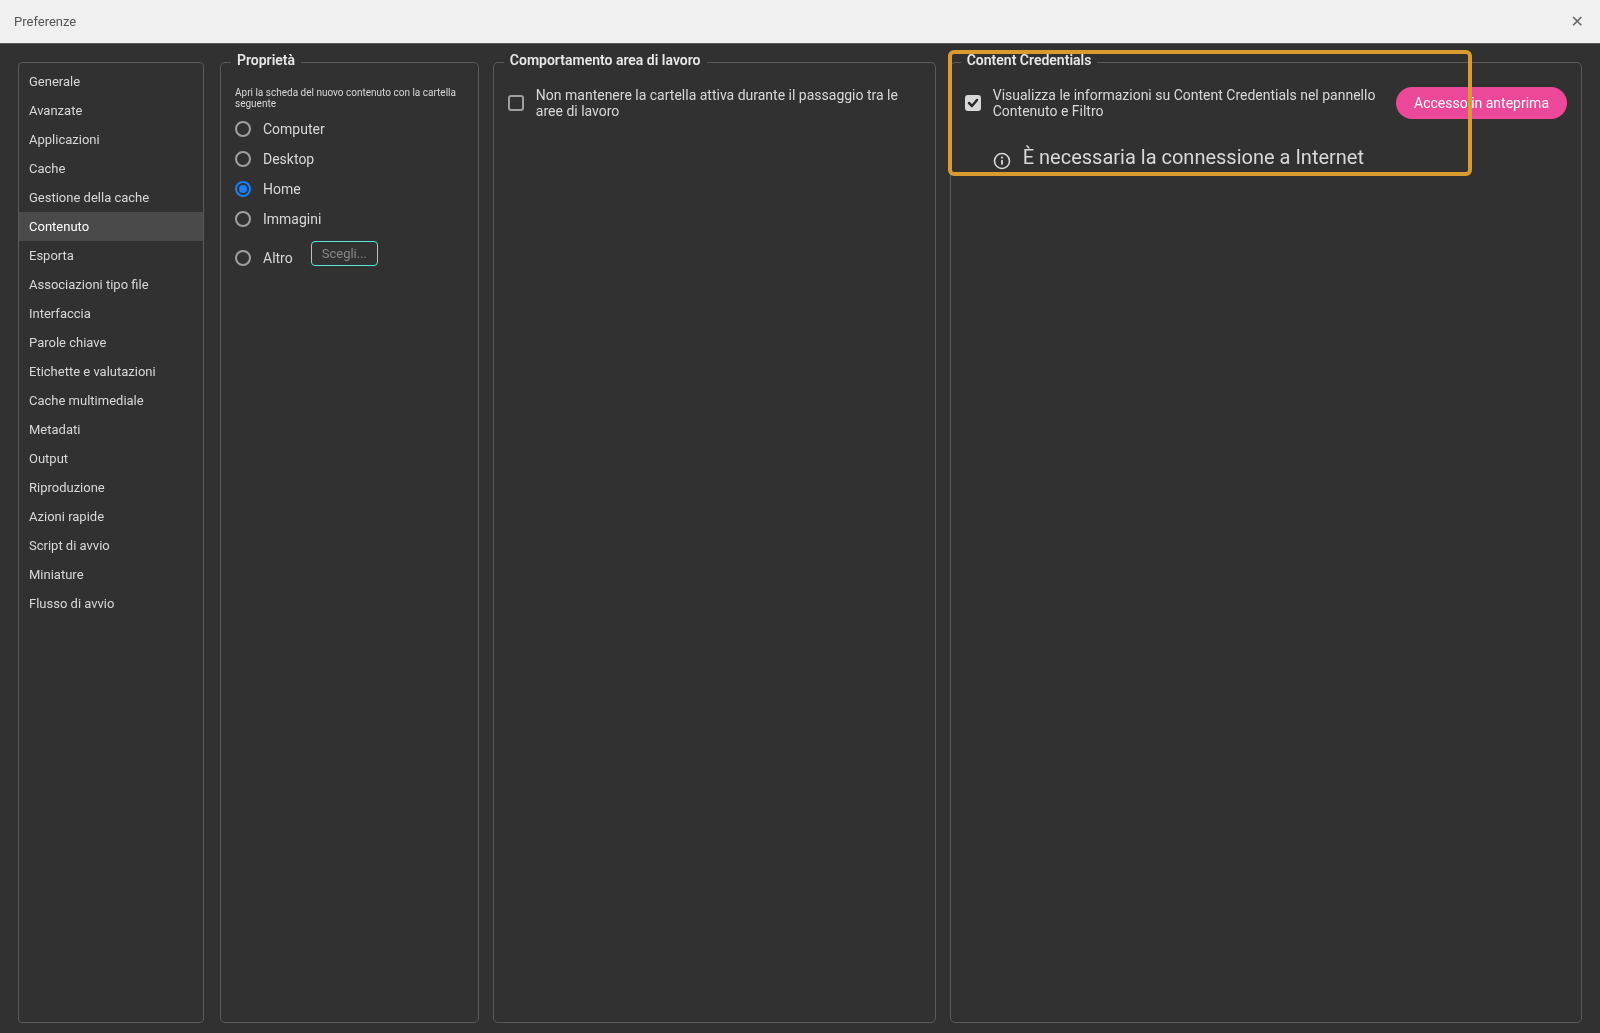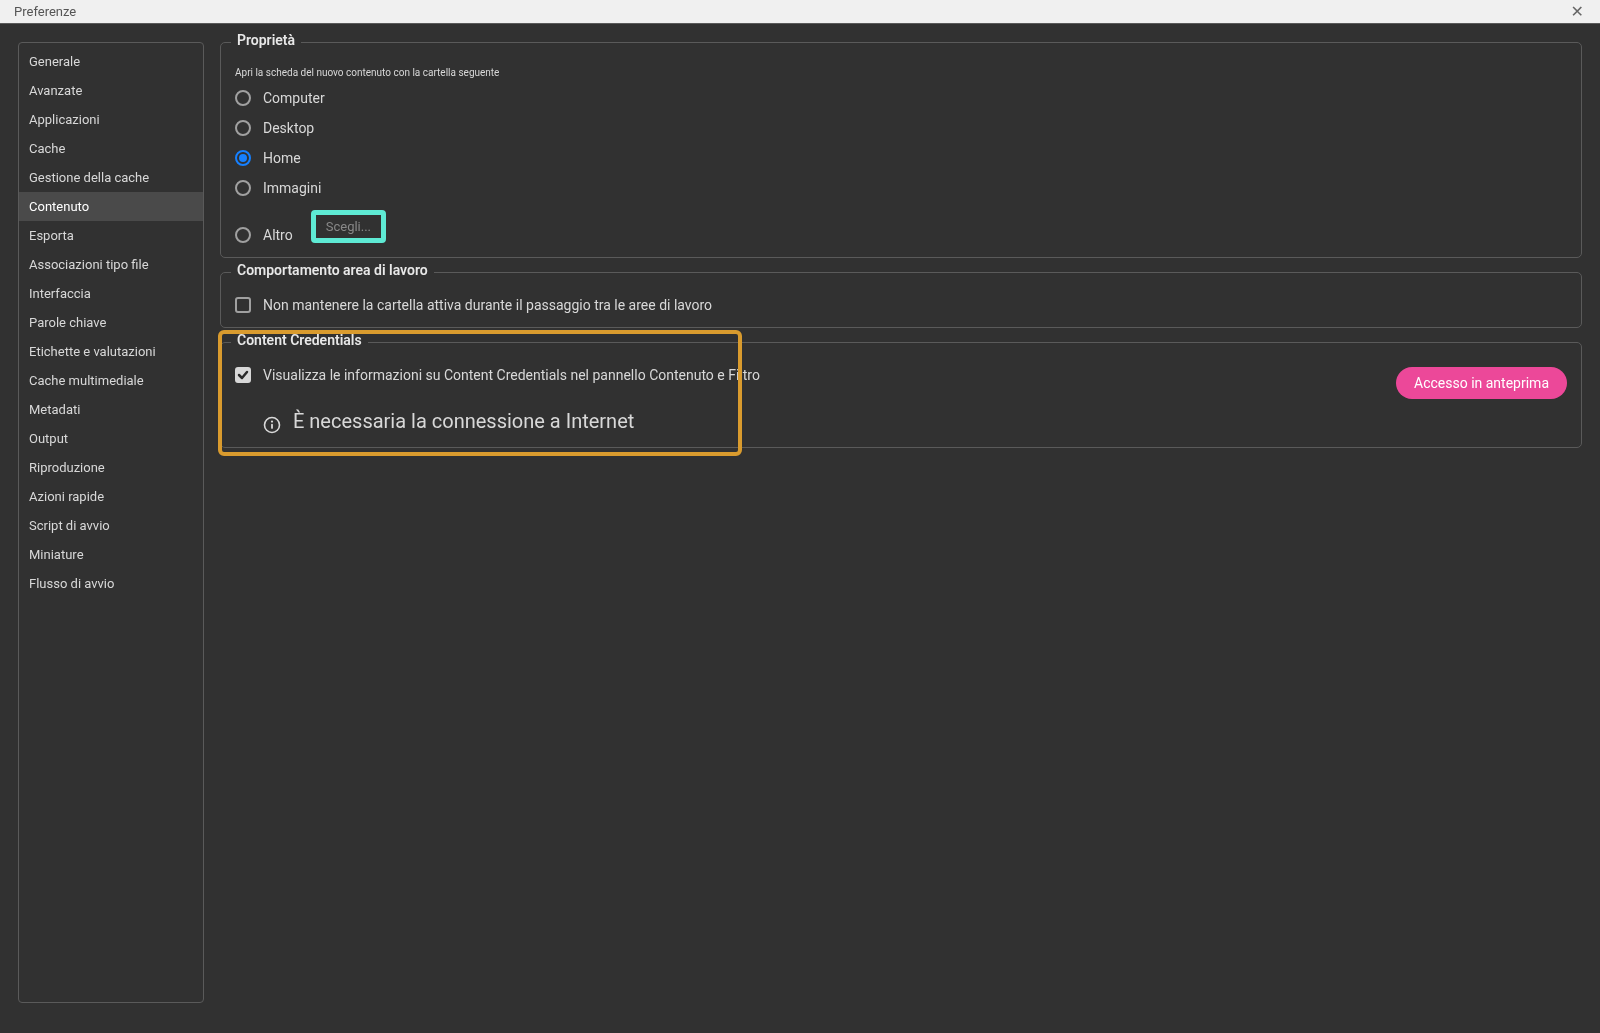--- a/index.html
+++ b/index.html
@@ -9,21 +9,21 @@
       font-family: -apple-system, BlinkMacSystemFont, "Segoe UI", Roboto, Arial, sans-serif;
     }
     body {
       background: #313131;
       width: 1600px;
       height: 1033px;
       overflow: hidden;
       color: #d8d8d8;
     }
     .titlebar {
-      height: 24px;
+      height: 44px;
       background: #f0f0f0;
       border-bottom: 1px solid #5a5a5a;
       display: flex;
       align-items: center;
       justify-content: space-between;
       padding: 0 10px 0 14px;
       color: #555;
       font-size: 13px;
     }
     .titlebar .close {
@@ -52,21 +52,20 @@
       color: #d8d8d8;
       cursor: pointer;
     }
     .sidebar-item.selected {
       background: #4a4a4a;
       color: #fff;
     }
     .main {
       flex: 1;
       display: flex;
-      flex-direction: column;
       gap: 14px;
     }
     .group {
       border: 1px solid #5a5a5a;
       border-radius: 5px;
       position: relative;
       padding: 18px 14px 14px 14px;
     }
     .group-title {
       position: absolute;
@@ -133,21 +132,21 @@
       background: #d8d8d8;
       border-color: #d8d8d8;
     }
     .checkbox-box.checked svg {
       display: block;
     }
     .checkbox-box svg {
       display: none;
     }
     .btn-small {
-      border: 5px solid #5eead4;
+      border: 1px solid #5eead4;
       background: #313131;
       color: #888;
       border-radius: 4px;
       padding: 4px 10px;
       font-size: 13px;
       cursor: pointer;
       margin-left: 6px;
     }
     .highlight-box {
       position: absolute;

